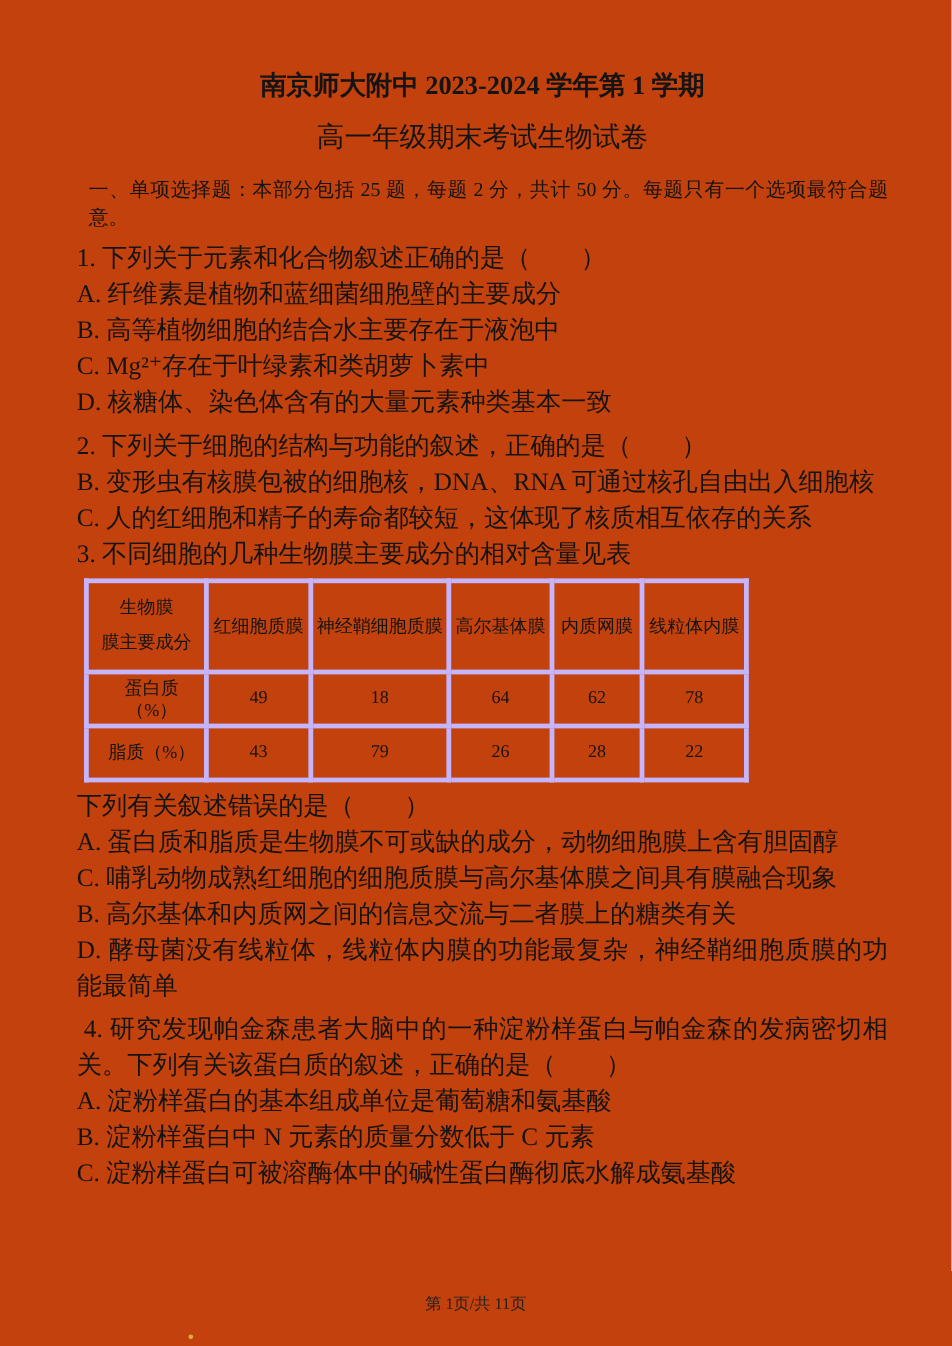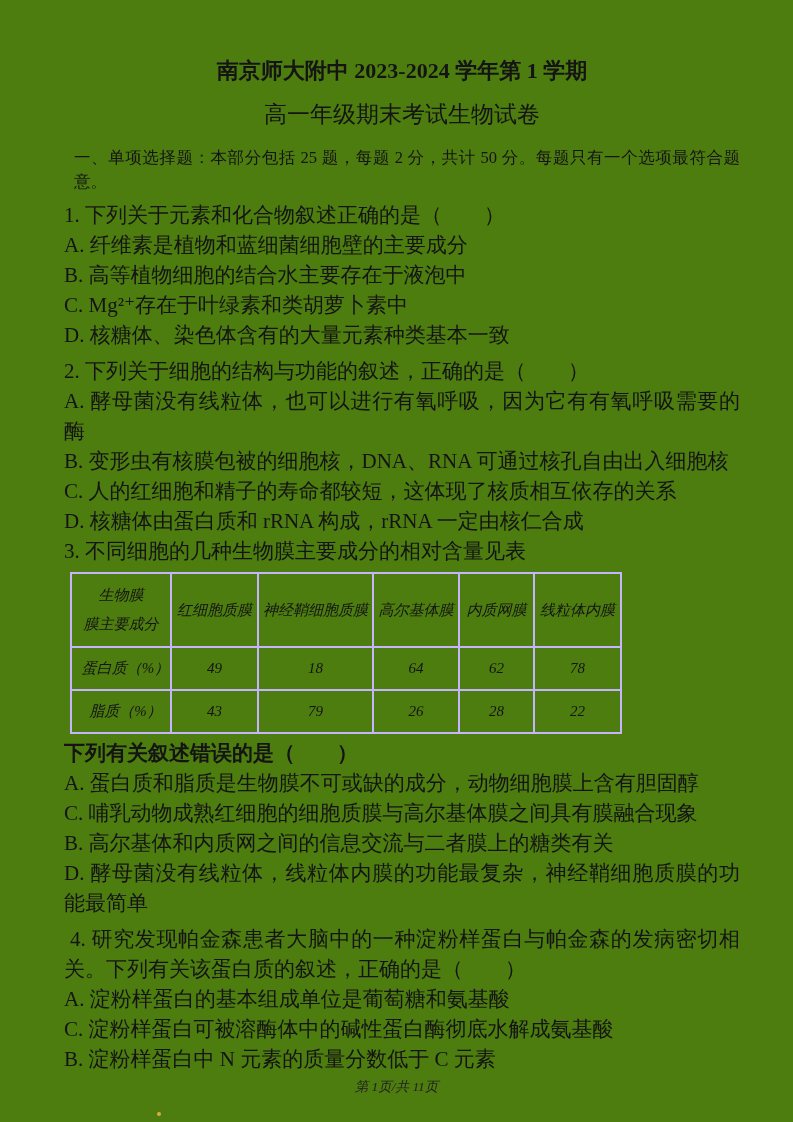--- a/index.html
+++ b/index.html
@@ -1,19 +1,19 @@
 <!DOCTYPE html>
 <html><head>
 <meta charset="utf-8">
 <style>
   html, body { margin:0; padding:0; background:#ffffff; }
   .page {
     position:relative;
     width:793px; height:1122px;
-    background:#4d7c0f;
+    background:#c2410c;
     font-family:"Liberation Serif","DejaVu Serif",serif;
     color:#141414;
     overflow:hidden;
   }
   .doc { position:absolute; left:64px; top:56px; width:676px; }
 
   .title1 {
     font-size:22px; font-weight:700; text-align:center;
     line-height:30px; margin:0 0 13px 0;
   }
@@ -22,39 +22,39 @@
     line-height:32px; margin:0 0 15px 0;
   }
   .section {
     font-size:16.5px; font-weight:400; line-height:24px;
     margin:0 0 6px 10px; text-align:justify;
   }
   .line {
     font-size:21px; line-height:30px; margin:0;
     text-align:justify; white-space:pre-wrap;
   }
-  .gap4 { margin-top:4px;font-weight:bold; }
+  .gap4 { margin-top:4px; }
   .gap6 { margin-top:6px; }
 
   .qtable {
     border-collapse:collapse; table-layout:fixed;
     margin:6px 0 2px 6px; font-size:15px;
   }
   .qtable td {
-    border:2px solid #c4b5fd; text-align:center;
-    vertical-align:middle; padding:0; overflow:hidden;font-style:italic;
+    border:4px solid #c4b5fd; text-align:center;
+    vertical-align:middle; padding:0; overflow:hidden;
   }
   .qtable .hrow td { height:72px; }
   .qtable .drow td { height:41px; }
   .corner div { line-height:29px; }
   .rlabel { text-align:center; padding-left:9px !important;margin-left:22px; }
 
   .footer {
     position:absolute; top:1078px; left:0; width:100%;
-    text-align:center; font-size:13.5px; color:#222;font-style:italic;
+    text-align:center; font-size:13.5px; color:#222;
   }
   .artifact-dot {
     position:absolute; left:157px; top:1112px;
     width:4px; height:4px; border-radius:50%;
     background:#d8ae3c;
   }
 </style>
 </head>
 <body>
 
@@ -65,24 +65,22 @@
     <div class="title2">高一年级期末考试生物试卷</div>
     <div class="section">一、单项选择题：本部分包括 25 题，每题 2 分，共计 50 分。每题只有一个选项最符合题意。</div>
 
     <div class="line">1. 下列关于元素和化合物叙述正确的是（　　）</div>
     <div class="line">A. 纤维素是植物和蓝细菌细胞壁的主要成分</div>
     <div class="line">B. 高等植物细胞的结合水主要存在于液泡中</div>
     <div class="line">C. Mg²⁺存在于叶绿素和类胡萝卜素中</div>
     <div class="line">D. 核糖体、染色体含有的大量元素种类基本一致</div>
 
     <div class="line gap6">2. 下列关于细胞的结构与功能的叙述，正确的是（　　）</div>
-    <div class="line">A. 酵母菌没有线粒体，也可以进行有氧呼吸，因为它有有氧呼吸需要的酶</div>
     <div class="line">B. 变形虫有核膜包被的细胞核，DNA、RNA 可通过核孔自由出入细胞核</div>
     <div class="line">C. 人的红细胞和精子的寿命都较短，这体现了核质相互依存的关系</div>
-    <div class="line">D. 核糖体由蛋白质和 rRNA 构成，rRNA 一定由核仁合成</div>
 
     <div class="line">3. 不同细胞的几种生物膜主要成分的相对含量见表</div>
 
     <table class="qtable">
       <colgroup>
         <col style="width:100px">
           <col style="width:87px">
           <col style="width:115px">
         <col style="width:86px">
           <col style="width:75px">
@@ -120,20 +118,20 @@
     </table>
 
     <div class="line gap4">下列有关叙述错误的是（　　）</div>
     <div class="line">A. 蛋白质和脂质是生物膜不可或缺的成分，动物细胞膜上含有胆固醇</div>
     <div class="line">C. 哺乳动物成熟红细胞的细胞质膜与高尔基体膜之间具有膜融合现象</div>
     <div class="line">B. 高尔基体和内质网之间的信息交流与二者膜上的糖类有关</div>
     <div class="line">D. 酵母菌没有线粒体，线粒体内膜的功能最复杂，神经鞘细胞质膜的功能最简单</div>
 
     <div class="line gap6"> 4. 研究发现帕金森患者大脑中的一种淀粉样蛋白与帕金森的发病密切相关。下列有关该蛋白质的叙述，正确的是（　　）</div>
     <div class="line">A. 淀粉样蛋白的基本组成单位是葡萄糖和氨基酸</div>
+    <div class="line">B. 淀粉样蛋白中 N 元素的质量分数低于 C 元素</div>
     <div class="line">C. 淀粉样蛋白可被溶酶体中的碱性蛋白酶彻底水解成氨基酸</div>
-    <div class="line">B. 淀粉样蛋白中 N 元素的质量分数低于 C 元素</div>
 
   </div>
 
   <div class="footer">第 1页/共 11页</div>
   <div class="artifact-dot"></div>
 </div>
 
 </body></html>

